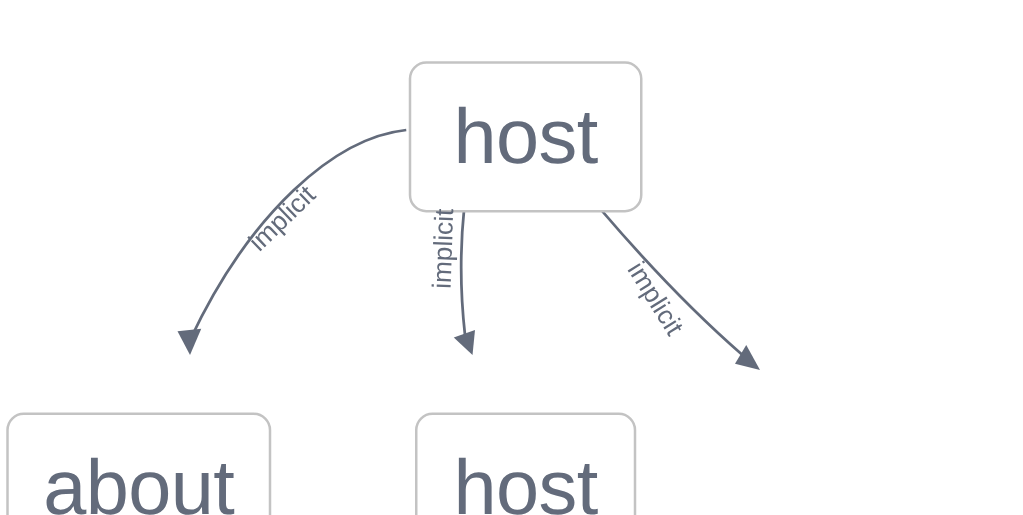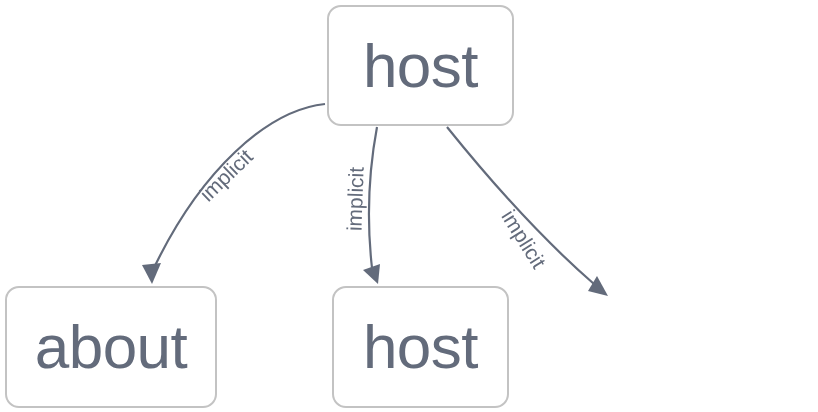--- a/index.html
+++ b/index.html
@@ -27,20 +27,21 @@
   .node-box {
     position: absolute;
     box-sizing: border-box;
     background: #ffffff;
     border: 2px solid #c3c3c3;
     border-radius: 14px;
     display: flex;
     align-items: center;
     justify-content: center;
     z-index: 3;
+    margin-top: 44px;
   }
   .node-label {
     color: #636b7b;
     font-family: "Liberation Sans", sans-serif;
     font-size: 62px;
     font-weight: 400;
     line-height: 1;
     letter-spacing: -0.5px;
     white-space: nowrap;
     user-select: none;

